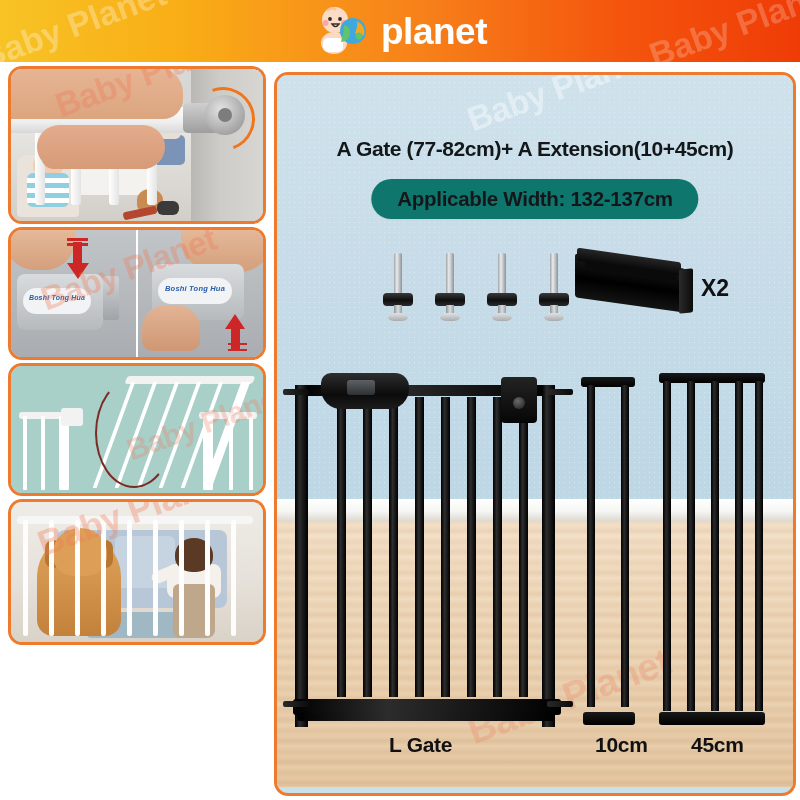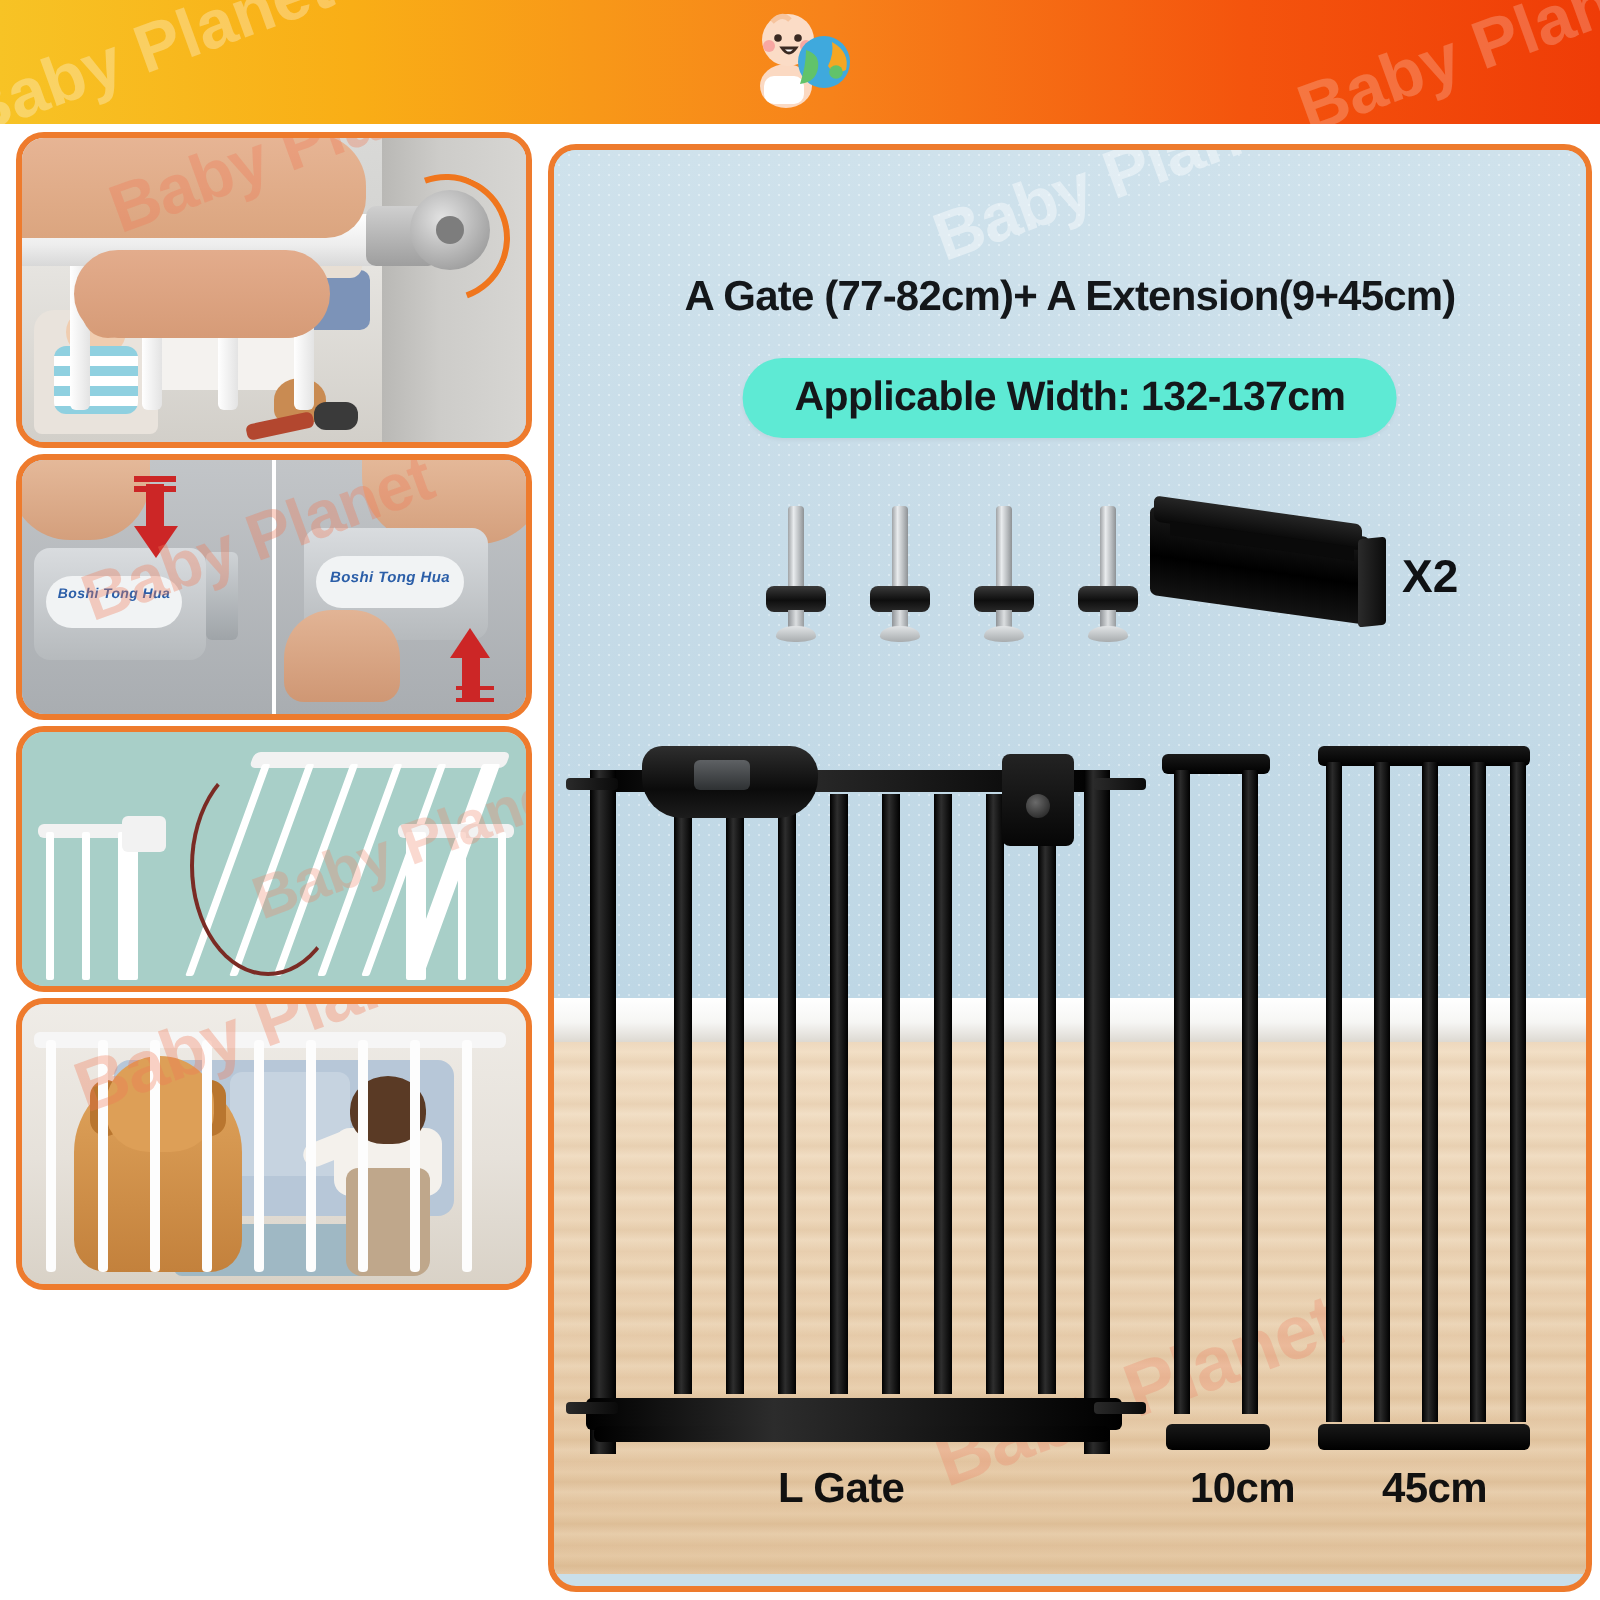--- a/index.html
+++ b/index.html
@@ -132,21 +132,21 @@
     background:linear-gradient(180deg,#ffffff 0%,#f6f6f4 55%,#ddd9d2 100%);}
   .floor{position:absolute;left:0;top:446px;width:100%;height:266px;
     background:repeating-linear-gradient(180deg,
       #e7c9a4 0px,#edd3b0 5px,#e3c49d 10px,#efd7b6 15px,#e6c8a2 21px);}
   .floor:after{content:"";position:absolute;inset:0;
     background:linear-gradient(180deg,rgba(255,255,255,.28),rgba(188,146,101,.18));}
 
   .title{position:absolute;left:0;top:62px;width:100%;text-align:center;
     font-size:21px;font-weight:bold;color:#14171a;letter-spacing:-.4px;}
   .pill{position:absolute;left:50%;top:104px;transform:translateX(-50%);
-    background:#5eead4;border-radius:22px;padding:8px 26px;
+    background:#0f766e;border-radius:22px;padding:8px 26px;
     font-size:20.5px;font-weight:bold;color:#14171a;letter-spacing:-.3px;white-space:nowrap;
     box-shadow:0 1px 2px rgba(0,0,0,.05);}
 
   
   .hw{position:absolute;left:0;top:178px;width:100%;height:82px;}
   .bolt{position:absolute;width:30px;height:72px;}
   .bolt .shaft{position:absolute;left:11px;top:0;width:8px;height:46px;
     background:linear-gradient(90deg,#9fa3a6,#e9ecee 35%,#b9bdc0 70%,#8e9295);
     border-radius:2px;}
   .bolt .knob{position:absolute;left:0;top:40px;width:30px;height:13px;
@@ -226,20 +226,21 @@
         <circle cx="27" cy="14" r="1.9" fill="#3a2a22"></circle>
         <path d="M19 19 q3.5 5 7 0 z" fill="#ffffff" stroke="#3a2a22" stroke-width="1.4"></path>
         <circle cx="12.5" cy="18" r="3" fill="#f79a9a" opacity=".8"></circle>
         <circle cx="31" cy="18" r="3" fill="#f79a9a" opacity=".8"></circle>
         <circle cx="40" cy="26" r="13" fill="#3fa9dd"></circle>
         <path d="M31 20 q7 2 6 9 q-1 7 -9 8 q3 -9 3 -17z" fill="#61c36a"></path>
         <path d="M44 16 q9 5 7 14 q-6 3 -9 -2 q3 -6 2 -12z" fill="#f5a623"></path>
         <circle cx="46" cy="31" r="3.4" fill="#61c36a"></circle>
       </svg>
     </div>
+    <div class="brand-text">planet</div>
   </div>
 
   <div class="body-area">
 
     <div class="sidebar">
 
       <div class="feature f1">
         <div class="feature-img">
           <div class="p1">
             <div class="bg-room"></div>
@@ -367,21 +368,21 @@
     </div>
 
     <div class="main">
       <div class="wall"></div>
       <div class="baseboard"></div>
       <div class="floor"></div>
 
       <div class="wm wm-white" style="left:186px;top:-6px;font-size:34px;">Baby Planet</div>
       <div class="wm wm-pink2" style="left:186px;top:600px;font-size:38px;">Baby Planet</div>
 
-      <div class="title">A Gate (77-82cm)+ A Extension(9+45cm)</div>
+      <div class="title">A Gate (77-82cm)+ A Extension(10+45cm)</div>
       <div class="pill">Applicable Width: 132-137cm</div>
 
       <div class="hw">
         <div class="bolt" style="left:106px;">
           <div class="shaft"></div>
             <div class="knob"></div>
             <div class="neck"></div>
             <div class="foot"></div>
           </div>
         <div class="bolt" style="left:158px;">

